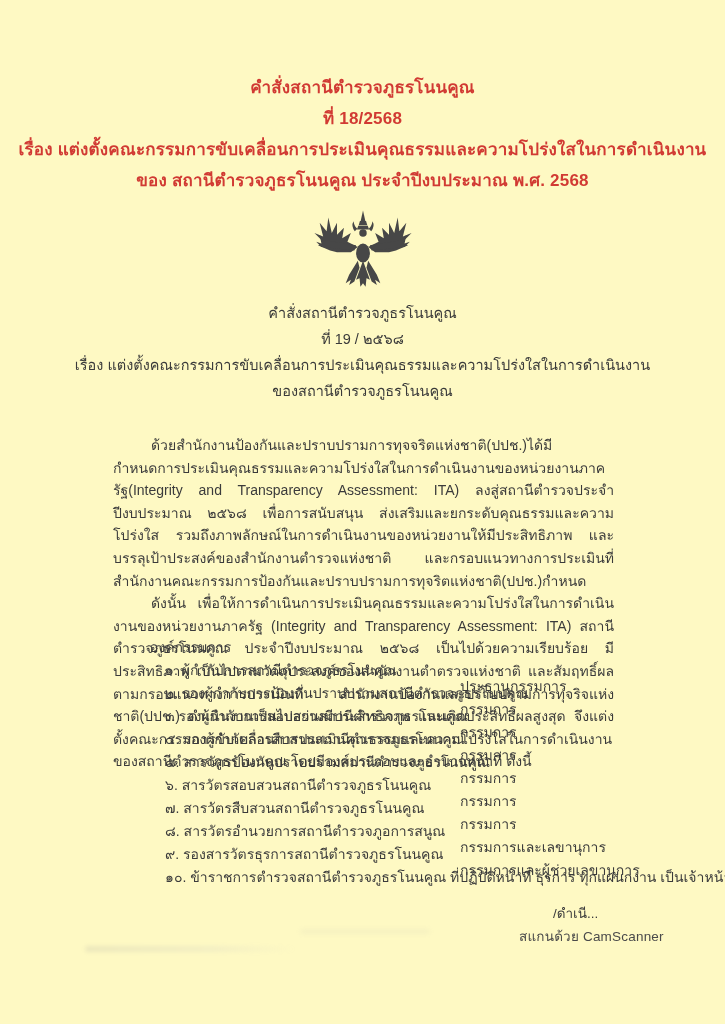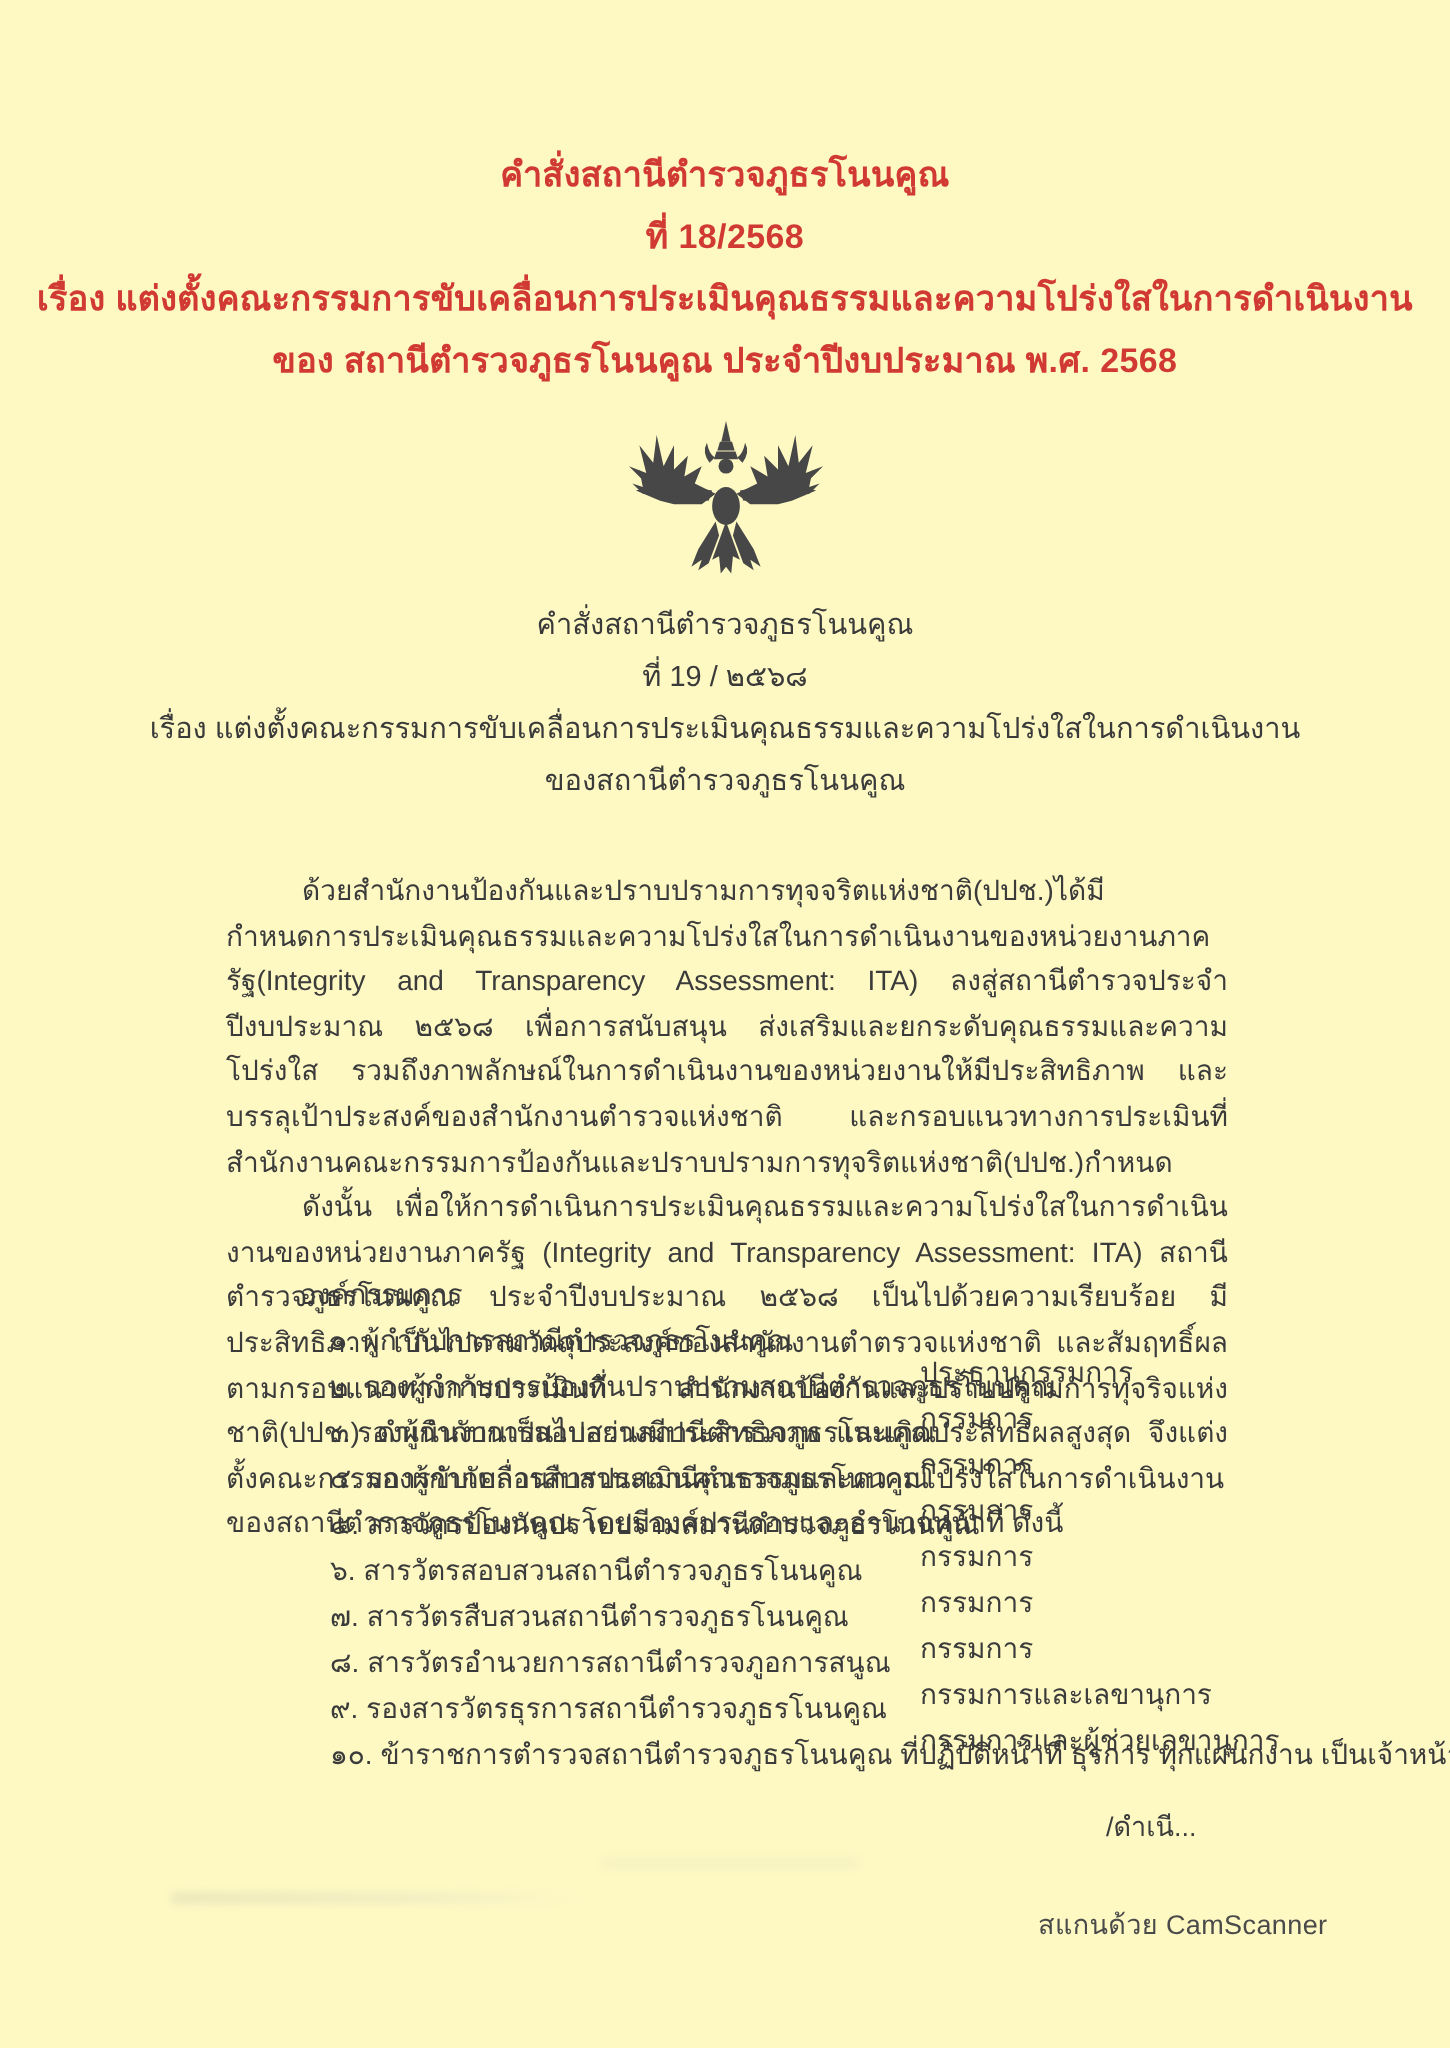--- a/index.html
+++ b/index.html
@@ -54,21 +54,21 @@
     position:relative;height:23px;line-height:23px;white-space:nowrap;
   }
   .committee-name{padding-left:52px;display:inline-block;}
   .committee-role{position:absolute;left:347px;top:16px;}
   
   .continuation{
     position:absolute;top:902px;left:553px;
     font-size:13.5px;color:#3c3c3c;
   }
   .scan-footer{
-    position:absolute;top:951px;left:519px;
+    position:absolute;top:925px;left:519px;
     font-size:13.5px;color:#4a4a4a;letter-spacing:.2px;
   }
   .smudge{
     position:absolute;top:946px;left:85px;width:212px;height:6px;
     background:linear-gradient(90deg,#9a9a9a,#c2c2c2 60%,transparent);
     opacity:.18;border-radius:3px;filter:blur(2px);
   }
   .smudge2{
     position:absolute;top:929px;left:300px;width:130px;height:5px;
     background:#ababab;opacity:.10;border-radius:3px;filter:blur(2.5px);

